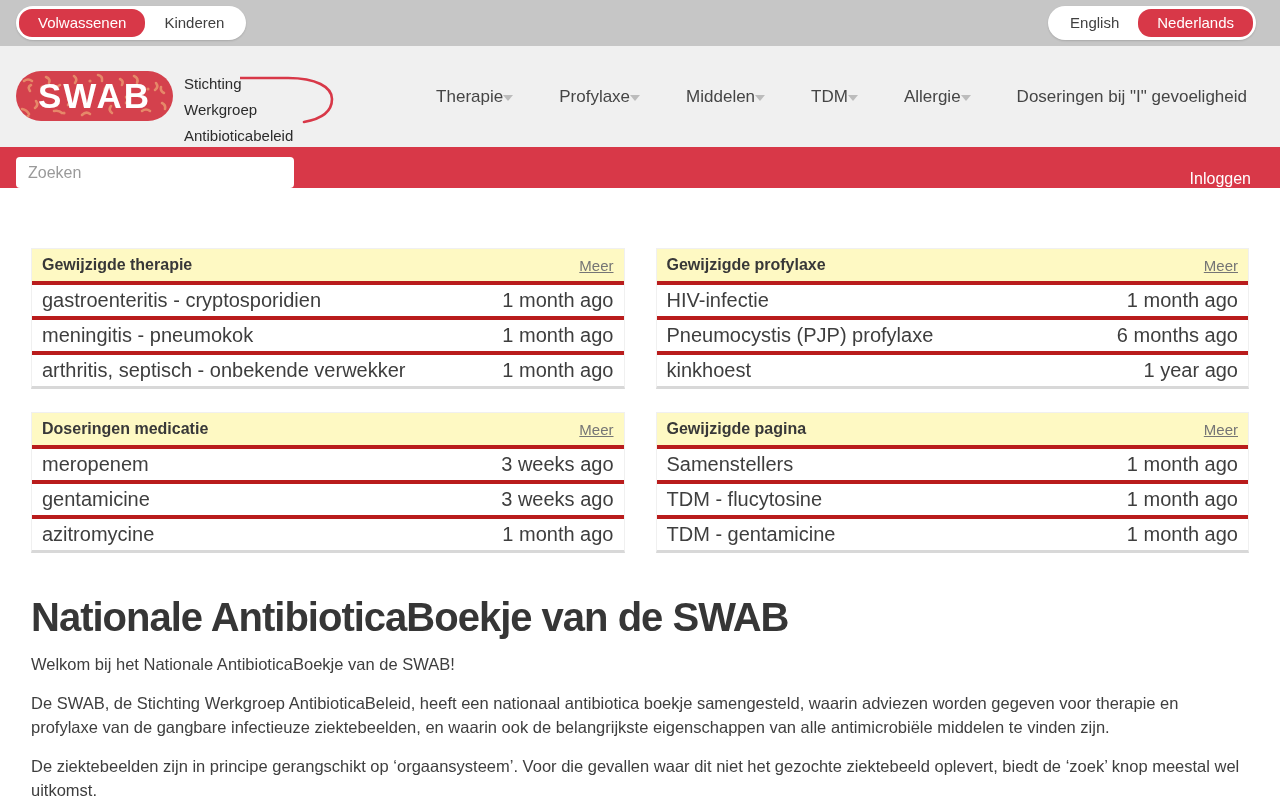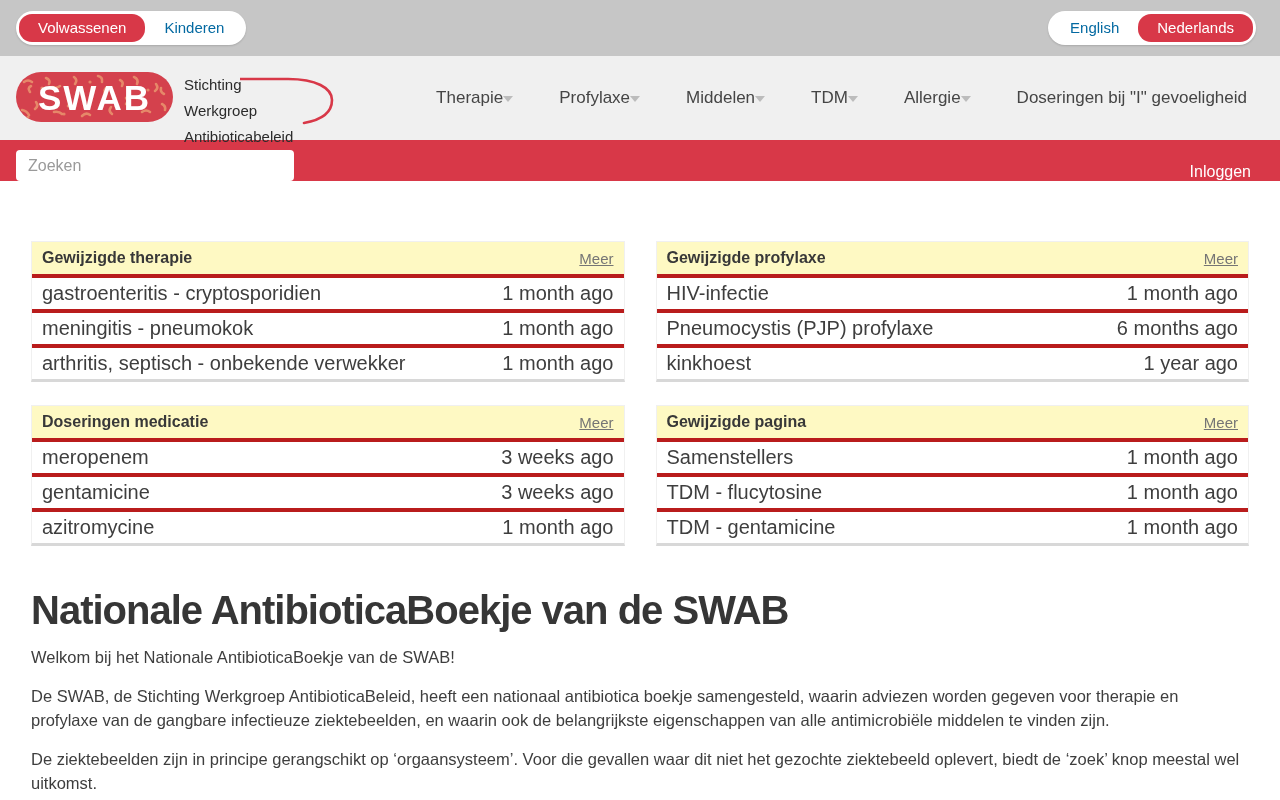--- a/index.html
+++ b/index.html
@@ -5,54 +5,54 @@
   * { margin: 0; padding: 0; box-sizing: border-box; }
   html, body { width: 1280px; height: 800px; overflow: hidden; }
   body {
     font-family: "Liberation Sans", sans-serif;
     background: #ffffff;
     color: #3e3e3e;
   }
 
   
   .topbar {
-    height: 56px;
+    height: 46px;
     background: #c6c6c6;
     display: flex;
     align-items: center;
     justify-content: space-between;
     padding: 0 24px 0 16px;
   }
   .toggle-group {
     background: #ffffff;
     border-radius: 17px;
     padding: 3px;
     display: flex;
     align-items: center;
     box-shadow: 0 1px 2px rgba(0,0,0,0.15);
   }
   .toggle {
     border: none;
     background: transparent;
     font-family: "Liberation Sans", sans-serif;
     font-size: 15px;
-    color: #0369a1;
+    color: #404040;
     padding: 6px 19px;
     border-radius: 13px;
     cursor: pointer;
     line-height: 1.1;
   }
   .toggle.active {
     background: #d83848;
     color: #ffffff;
   }
 
   
   .header {
-    height: 84px;
+    height: 101px;
     background: #f0f0f0;
     display: flex;
     align-items: center;
     justify-content: space-between;
     padding: 0 33px 0 16px;
   }
   .logo-wrap {
     position: relative;
     width: 340px;
     height: 58px;

